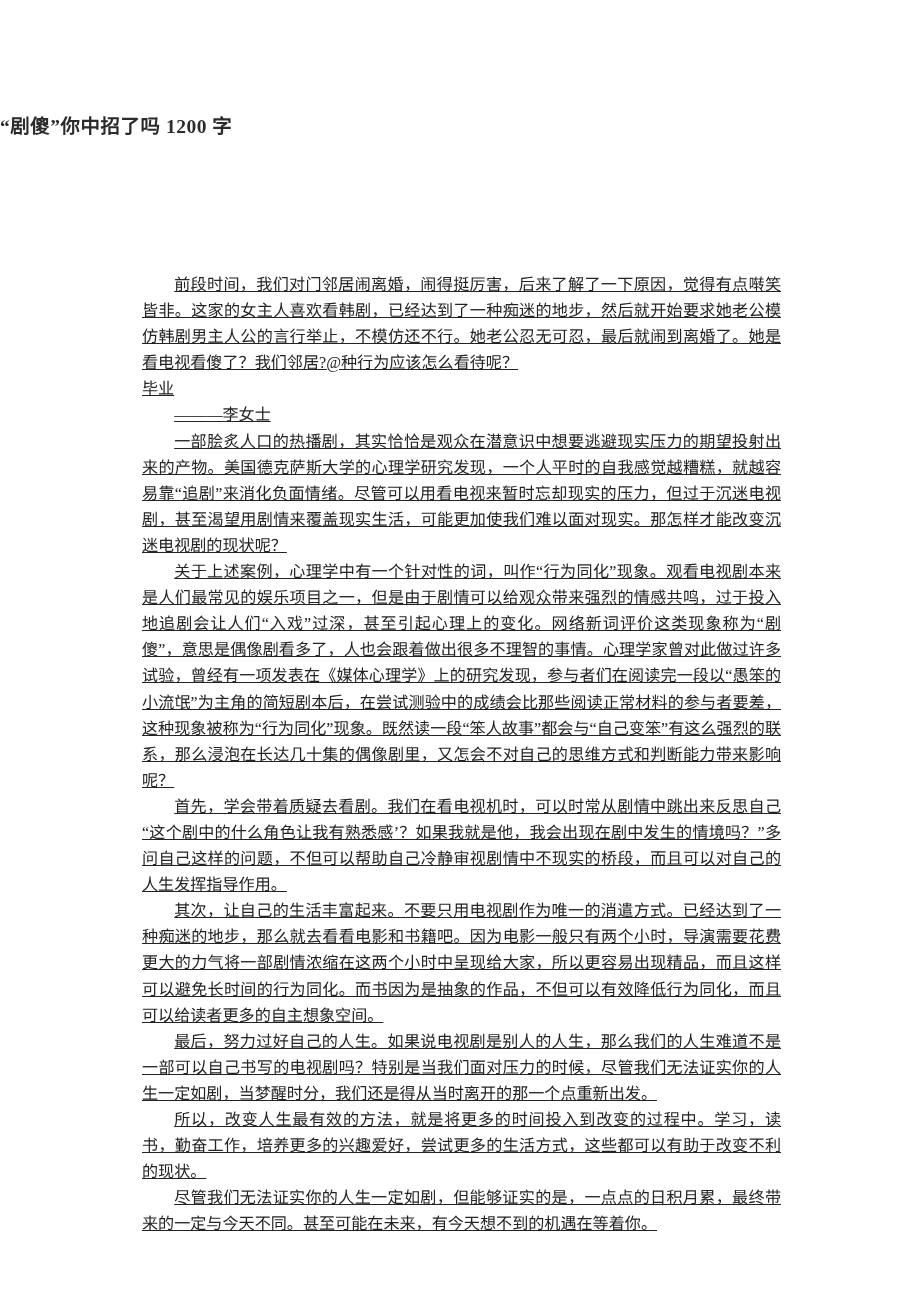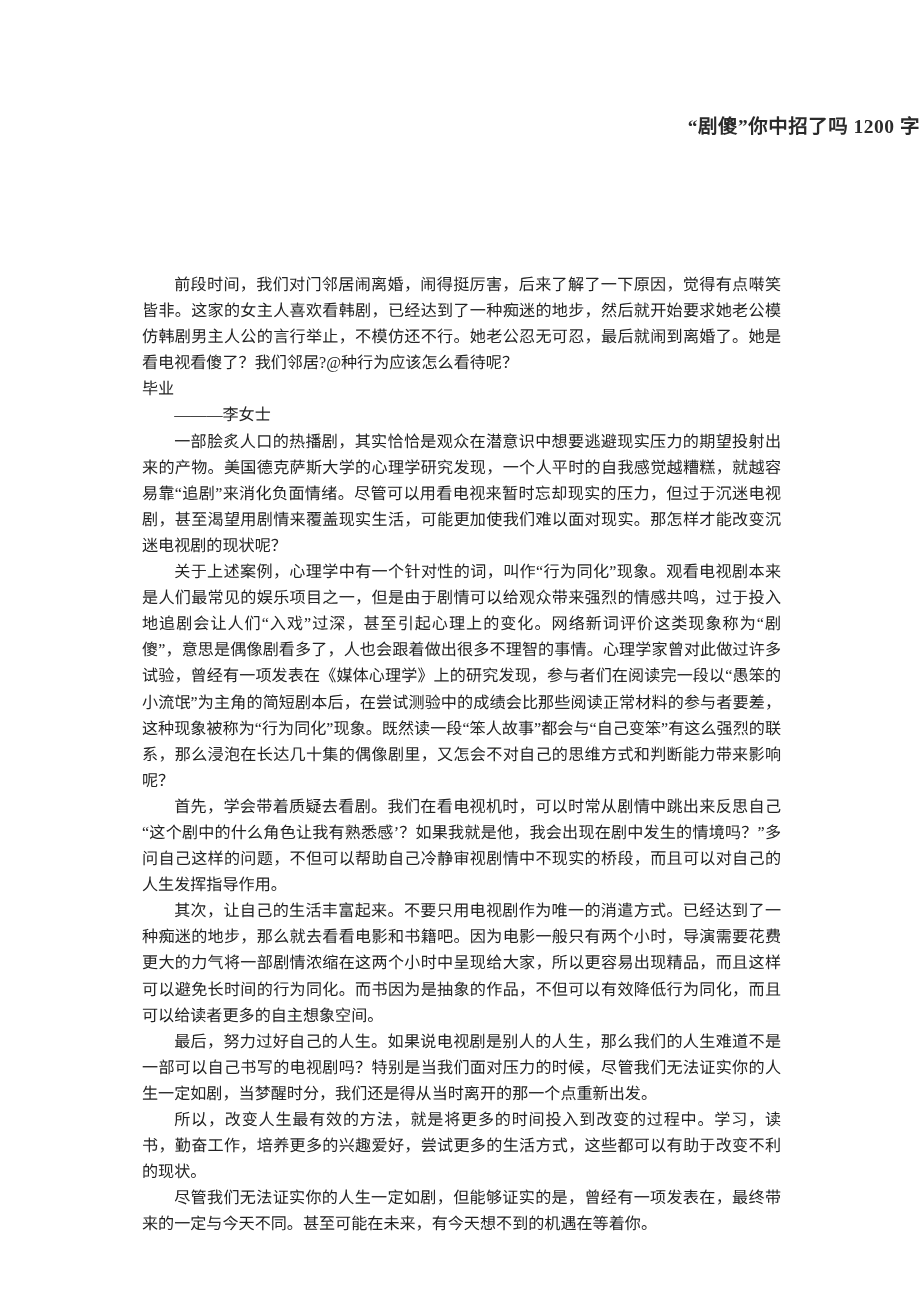--- a/index.html
+++ b/index.html
@@ -19,21 +19,21 @@
     margin: 0 auto;
     background: #ffffff;
     overflow: hidden;
     box-sizing: border-box;
   }
   .doc-title {
     position: absolute;
     left: 0;
     right: 0;
     top: 110px;
-    text-align: right;
+    text-align: left;
     font-size: 19.5px;
     font-weight: bold;
     letter-spacing: 0.5px;
     color: #2b2b2b;
     font-family: "Liberation Serif", "DejaVu Serif", serif;
   }
   .body-block {
     position: absolute;
     left: 142px;
     top: 272px;
@@ -42,20 +42,21 @@
   p.para {
     margin: 0;
     font-size: 16.1px;
     line-height: 26.1px;
     text-align: justify;
     text-justify: inter-ideograph;
     text-indent: 2em;
     color: #232323;
     word-break: break-all;
     font-family: "Liberation Serif", "DejaVu Serif", serif;
+    text-decoration: underline;
   }
   p.para.no-indent {
     text-indent: 0;
   }
   p.para.sign {
     text-indent: 2em;
   }
 </style>
 </head>
 <body>
@@ -77,17 +78,17 @@
     <p class="para">关于上述案例，心理学中有一个针对性的词，叫作“行为同化”现象。观看电视剧本来是人们最常见的娱乐项目之一，但是由于剧情可以给观众带来强烈的情感共鸣，过于投入地追剧会让人们“入戏”过深，甚至引起心理上的变化。网络新词评价这类现象称为“剧傻”，意思是偶像剧看多了，人也会跟着做出很多不理智的事情。心理学家曾对此做过许多试验，曾经有一项发表在《媒体心理学》上的研究发现，参与者们在阅读完一段以“愚笨的小流氓”为主角的简短剧本后，在尝试测验中的成绩会比那些阅读正常材料的参与者要差，这种现象被称为“行为同化”现象。既然读一段“笨人故事”都会与“自己变笨”有这么强烈的联系，那么浸泡在长达几十集的偶像剧里，又怎会不对自己的思维方式和判断能力带来影响呢？</p>
 
     <p class="para">首先，学会带着质疑去看剧。我们在看电视机时，可以时常从剧情中跳出来反思自己“这个剧中的什么角色让我有熟悉感’？如果我就是他，我会出现在剧中发生的情境吗？”多问自己这样的问题，不但可以帮助自己冷静审视剧情中不现实的桥段，而且可以对自己的人生发挥指导作用。</p>
 
     <p class="para">其次，让自己的生活丰富起来。不要只用电视剧作为唯一的消遣方式。已经达到了一种痴迷的地步，那么就去看看电影和书籍吧。因为电影一般只有两个小时，导演需要花费更大的力气将一部剧情浓缩在这两个小时中呈现给大家，所以更容易出现精品，而且这样可以避免长时间的行为同化。而书因为是抽象的作品，不但可以有效降低行为同化，而且可以给读者更多的自主想象空间。</p>
 
     <p class="para">最后，努力过好自己的人生。如果说电视剧是别人的人生，那么我们的人生难道不是一部可以自己书写的电视剧吗？特别是当我们面对压力的时候，尽管我们无法证实你的人生一定如剧，当梦醒时分，我们还是得从当时离开的那一个点重新出发。</p>
 
     <p class="para">所以，改变人生最有效的方法，就是将更多的时间投入到改变的过程中。学习，读书，勤奋工作，培养更多的兴趣爱好，尝试更多的生活方式，这些都可以有助于改变不利的现状。</p>
 
-    <p class="para">尽管我们无法证实你的人生一定如剧，但能够证实的是，曾经有一项发表在，最终带来的一定与今天不同。甚至可能在未来，有今天想不到的机遇在等着你。</p>
+    <p class="para">尽管我们无法证实你的人生一定如剧，但能够证实的是，一点点的日积月累，最终带来的一定与今天不同。甚至可能在未来，有今天想不到的机遇在等着你。</p>
 
   </div>
 
 </div>
 
 </body></html>

